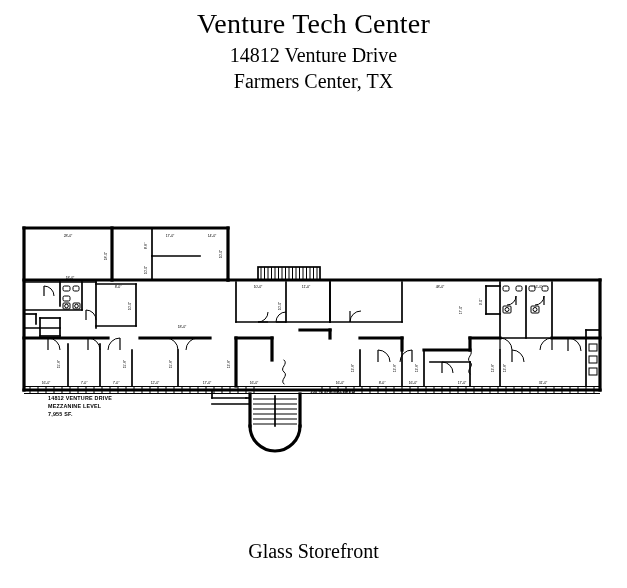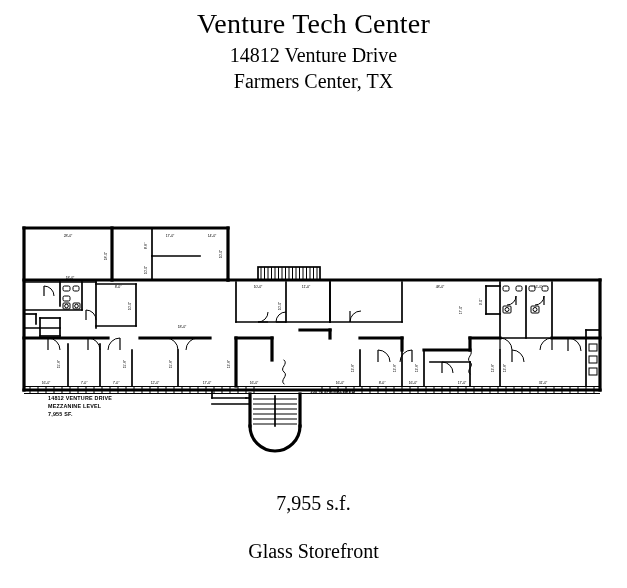--- a/index.html
+++ b/index.html
@@ -446,16 +446,15 @@
         <text class="dimtext-v" x="418" y="158" transform="rotate(-90 418 158)">13'-6"</text>
         <text class="dimtext-v" x="494" y="158" transform="rotate(-90 494 158)">13'-6"</text>
         <text class="dimtext-v" x="506" y="158" transform="rotate(-90 506 158)">13'-6"</text>
 
         <text class="dimtext-v" x="482" y="92" transform="rotate(-90 482 92)">9'-0"</text>
       </g>
 
     </svg>
   </div>
 
-  <div class="footer footer-area">7,955 s.f.</div>
   <div class="footer footer-glass">Glass Storefront</div>
 
 </div>
 
 </body></html>

